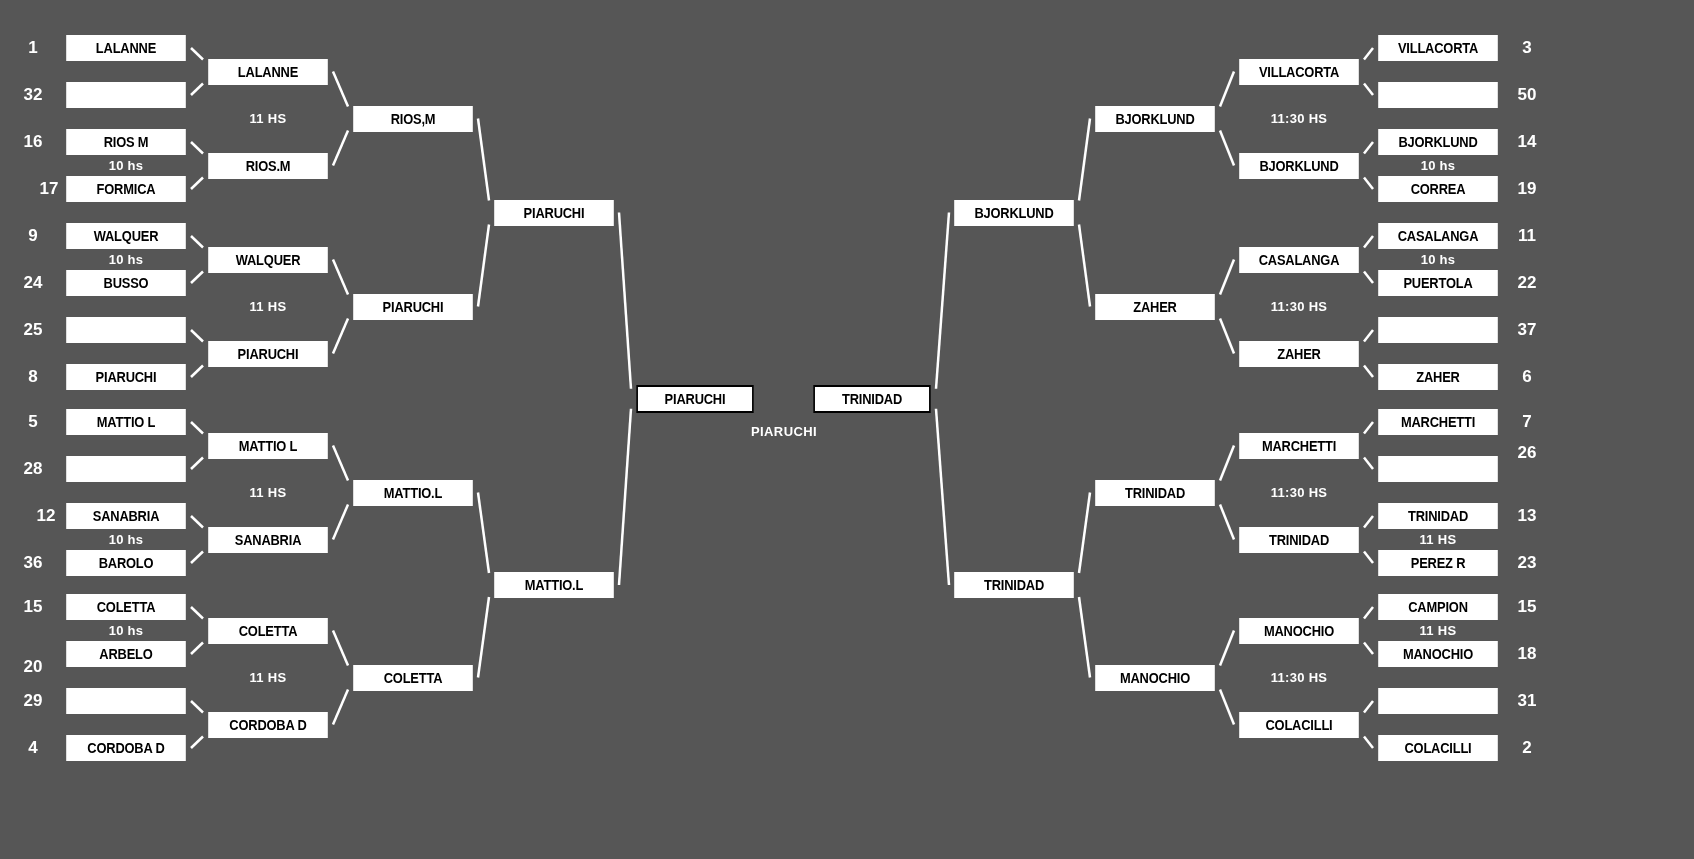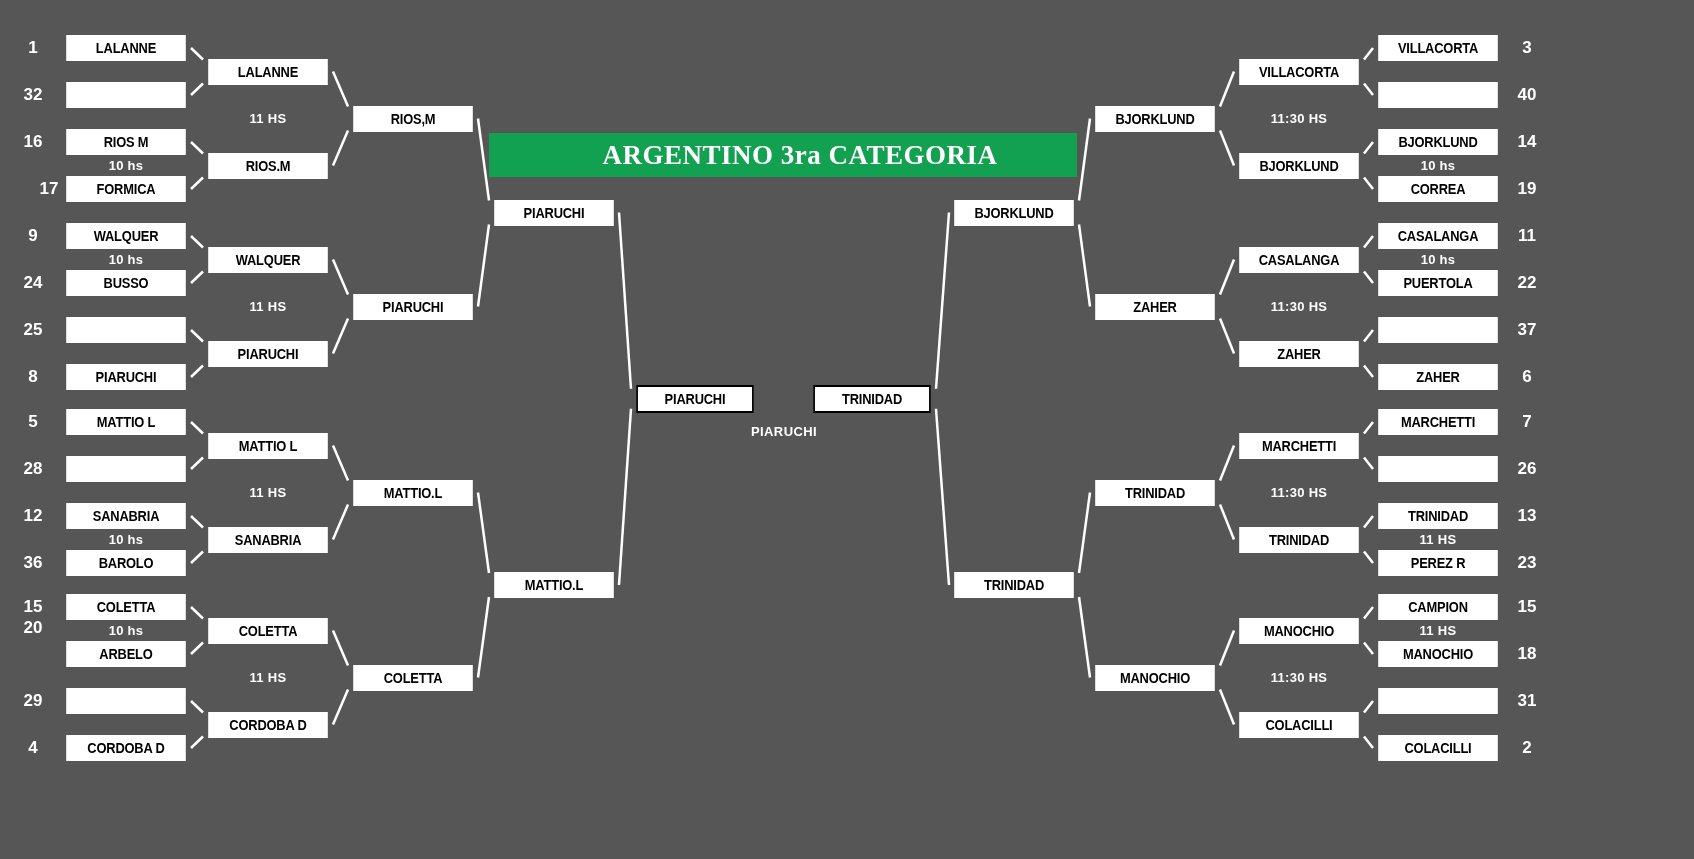--- a/index.html
+++ b/index.html
@@ -162,23 +162,20 @@
       <line x1="1234" y1="630.5" x2="1220" y2="665.5" stroke="#ffffff" stroke-width="2.5"></line>
       <line x1="1234" y1="724.5" x2="1220" y2="689.5" stroke="#ffffff" stroke-width="2.5"></line>
       <line x1="1090" y1="118.5" x2="1079" y2="200.5" stroke="#ffffff" stroke-width="2.5"></line>
       <line x1="1090" y1="306.5" x2="1079" y2="224.5" stroke="#ffffff" stroke-width="2.5"></line>
       <line x1="1090" y1="492.5" x2="1079" y2="573" stroke="#ffffff" stroke-width="2.5"></line>
       <line x1="1090" y1="677.5" x2="1079" y2="597" stroke="#ffffff" stroke-width="2.5"></line>
       <line x1="949" y1="212.5" x2="936" y2="388.75" stroke="#ffffff" stroke-width="2.5"></line>
       <line x1="949" y1="585" x2="936" y2="408.75" stroke="#ffffff" stroke-width="2.5"></line>
     </svg>
 
-  <div id="title-banner">
-    <div class="t">ARGENTINO 3ra CATEGORIA</div>
-  </div>
 
   <div id="champion">PIARUCHI</div>
 
 <div class="box r1" style="left: 61px; top: 35px; width: 130px;">
       <span>LALANNE</span>
     </div>
     <div class="seed left" style="left: 19px; top: 35px;">1</div>
     <div class="box r1" style="left: 61px; top: 82px; width: 130px;">
       <span></span>
     </div>
@@ -211,33 +208,33 @@
       <span>MATTIO L</span>
     </div>
     <div class="seed left" style="left: 19px; top: 409px;">5</div>
     <div class="box r1" style="left: 61px; top: 456px; width: 130px;">
       <span></span>
     </div>
     <div class="seed left" style="left: 19px; top: 456px;">28</div>
     <div class="box r1" style="left: 61px; top: 503px; width: 130px;">
       <span>SANABRIA</span>
     </div>
-    <div class="seed left" style="left: 19px; top: 503px;">12</div>
+    <div class="seed left" style="left: 32px; top: 503px;">12</div>
     <div class="box r1" style="left: 61px; top: 550px; width: 130px;">
       <span>BAROLO</span>
     </div>
     <div class="seed left" style="left: 19px; top: 550px;">36</div>
     <div class="box r1" style="left: 61px; top: 594px; width: 130px;">
       <span>COLETTA</span>
     </div>
     <div class="seed left" style="left: 19px; top: 594px;">15</div>
     <div class="box r1" style="left: 61px; top: 641px; width: 130px;">
       <span>ARBELO</span>
     </div>
-    <div class="seed left" style="left: 19px; top: 615px;">20</div>
+    <div class="seed left" style="left: 19px; top: 654px;">20</div>
     <div class="box r1" style="left: 61px; top: 688px; width: 130px;">
       <span></span>
     </div>
     <div class="seed left" style="left: 19px; top: 688px;">29</div>
     <div class="box r1" style="left: 61px; top: 735px; width: 130px;">
       <span>CORDOBA D</span>
     </div>
     <div class="seed left" style="left: 19px; top: 735px;">4</div>
     <div class="time" style="left: 61px; top: 156.5px; width: 130px;">10 hs</div>
     <div class="time" style="left: 61px; top: 250.5px; width: 130px;">10 hs</div>
@@ -292,21 +289,21 @@
     <div class="box r5" style="left: 631px; top: 384.75px; width: 128px;">
       <span>PIARUCHI</span>
     </div>
     <div class="box r1" style="left: 1373px; top: 35px; width: 130px;">
       <span>VILLACORTA</span>
     </div>
     <div class="seed right" style="left: 1513px; top: 35px;">3</div>
     <div class="box r1" style="left: 1373px; top: 82px; width: 130px;">
       <span></span>
     </div>
-    <div class="seed right" style="left: 1513px; top: 82px;">40</div>
+    <div class="seed right" style="left: 1513px; top: 82px;">50</div>
     <div class="box r1" style="left: 1373px; top: 129px; width: 130px;">
       <span>BJORKLUND</span>
     </div>
     <div class="seed right" style="left: 1513px; top: 129px;">14</div>
     <div class="box r1" style="left: 1373px; top: 176px; width: 130px;">
       <span>CORREA</span>
     </div>
     <div class="seed right" style="left: 1513px; top: 176px;">19</div>
     <div class="box r1" style="left: 1373px; top: 223px; width: 130px;">
       <span>CASALANGA</span>
@@ -324,21 +321,21 @@
       <span>ZAHER</span>
     </div>
     <div class="seed right" style="left: 1513px; top: 364px;">6</div>
     <div class="box r1" style="left: 1373px; top: 409px; width: 130px;">
       <span>MARCHETTI</span>
     </div>
     <div class="seed right" style="left: 1513px; top: 409px;">7</div>
     <div class="box r1" style="left: 1373px; top: 456px; width: 130px;">
       <span></span>
     </div>
-    <div class="seed right" style="left: 1513px; top: 456px; text-align: center;">26</div>
+    <div class="seed right" style="left: 1513px; top: 440px; text-align: center;">26</div>
     <div class="box r1" style="left: 1373px; top: 503px; width: 130px;">
       <span>TRINIDAD</span>
     </div>
     <div class="seed right" style="left: 1513px; top: 503px;">13</div>
     <div class="box r1" style="left: 1373px; top: 550px; width: 130px;">
       <span>PEREZ R</span>
     </div>
     <div class="seed right" style="left: 1513px; top: 550px;">23</div>
     <div class="box r1" style="left: 1373px; top: 594px; width: 130px;">
       <span>CAMPION</span>

